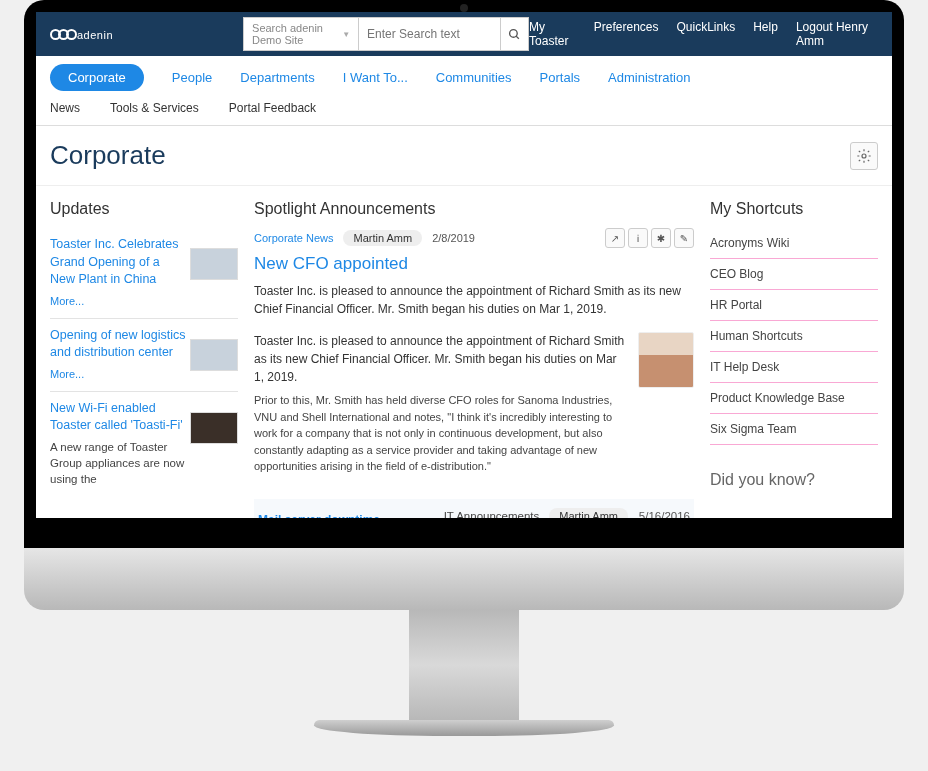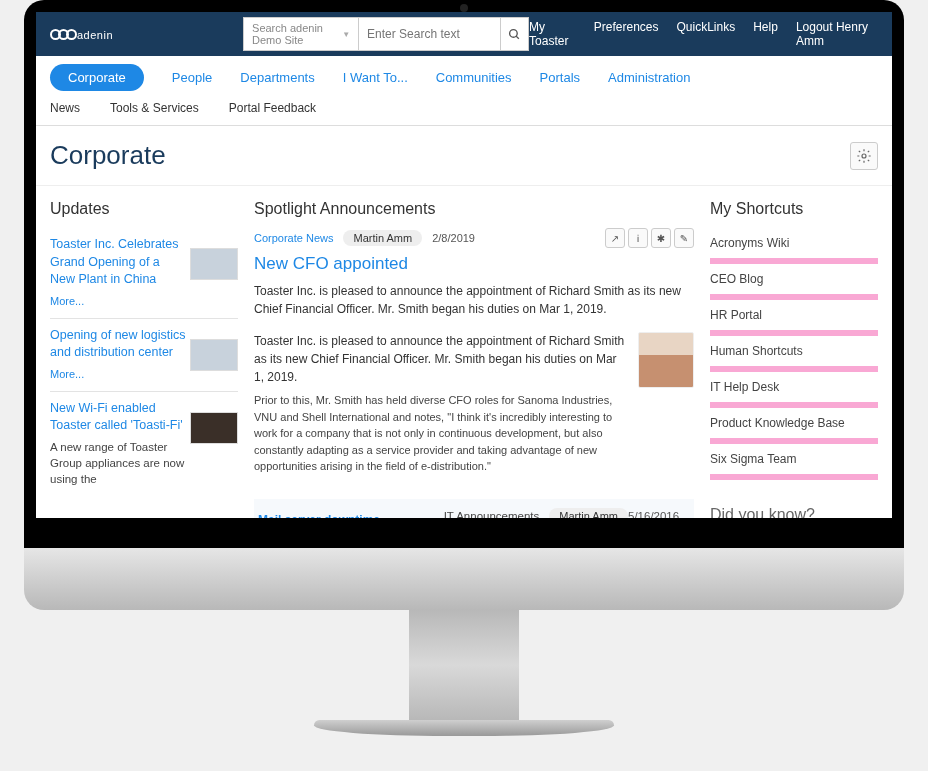--- a/index.html
+++ b/index.html
@@ -49,22 +49,22 @@
   .spot-intro { font-size: 12px; line-height: 1.5; margin-bottom: 14px; }
   .spot-body-wrap { display: flex; gap: 12px; }
   .spot-body { font-size: 12px; line-height: 1.5; flex: 1; }
   .spot-body-note { font-size: 11px; line-height: 1.5; color: #444; margin-top: 6px; }
   .portrait { width: 56px; height: 56px; background: linear-gradient(#e8d5c4 40%, #c69070 40%); border: 1px solid #eee; flex-shrink: 0; border-radius: 2px; }
   .sub-list { margin-top: 24px; }
   .sub-row { display: flex; align-items: center; padding: 6px 4px; font-size: 11.5px; }
   .sub-row.alt { background: #f6f9fc; }
   .sub-title { color: #1e88e5; font-weight: bold; flex: 1; cursor: pointer; font-size: 12px; margin-top: 8px; }
   .sub-cat { color: #444; margin-right: 10px; white-space: nowrap; }
-  .sub-date { color: #555; width: 62px; }
-  .shortcut { padding: 8px 0; border-bottom: 6px solid #f9a8d4; font-size: 12px; color: #444; cursor: pointer; }
+  .sub-date { color: #555; width: 62px; text-align: right; }
+  .shortcut { padding: 8px 0; border-bottom: 1px solid #f9a8d4; font-size: 12px; color: #444; cursor: pointer; }
   .did-title { font-size: 16px; color: #666; margin-top: 26px; }
   .bezel-bottom { height: 30px; background: #000; border-radius: 0 0 6px 6px; }
   .stand-base { width: 880px; margin: 0 auto; }
   .chin { height: 62px; background: linear-gradient(#e6e6e6, #b8b8b8); display:flex; align-items:center; justify-content:center; border-radius: 0 0 20px 20px; }
   .apple-logo { font-size: 28px; color: #222; }
   .neck { width: 110px; height: 110px; margin: 0 auto; background: linear-gradient(#b8b8b8, #d9d9d9, #b8b8b8); }
   .foot { width: 300px; height: 16px; margin: 0 auto; background: linear-gradient(#cfcfcf, #999); border-radius: 6px 6px 50% 50% / 6px 6px 12px 12px; }
 </style>
 </head>
 <body>

